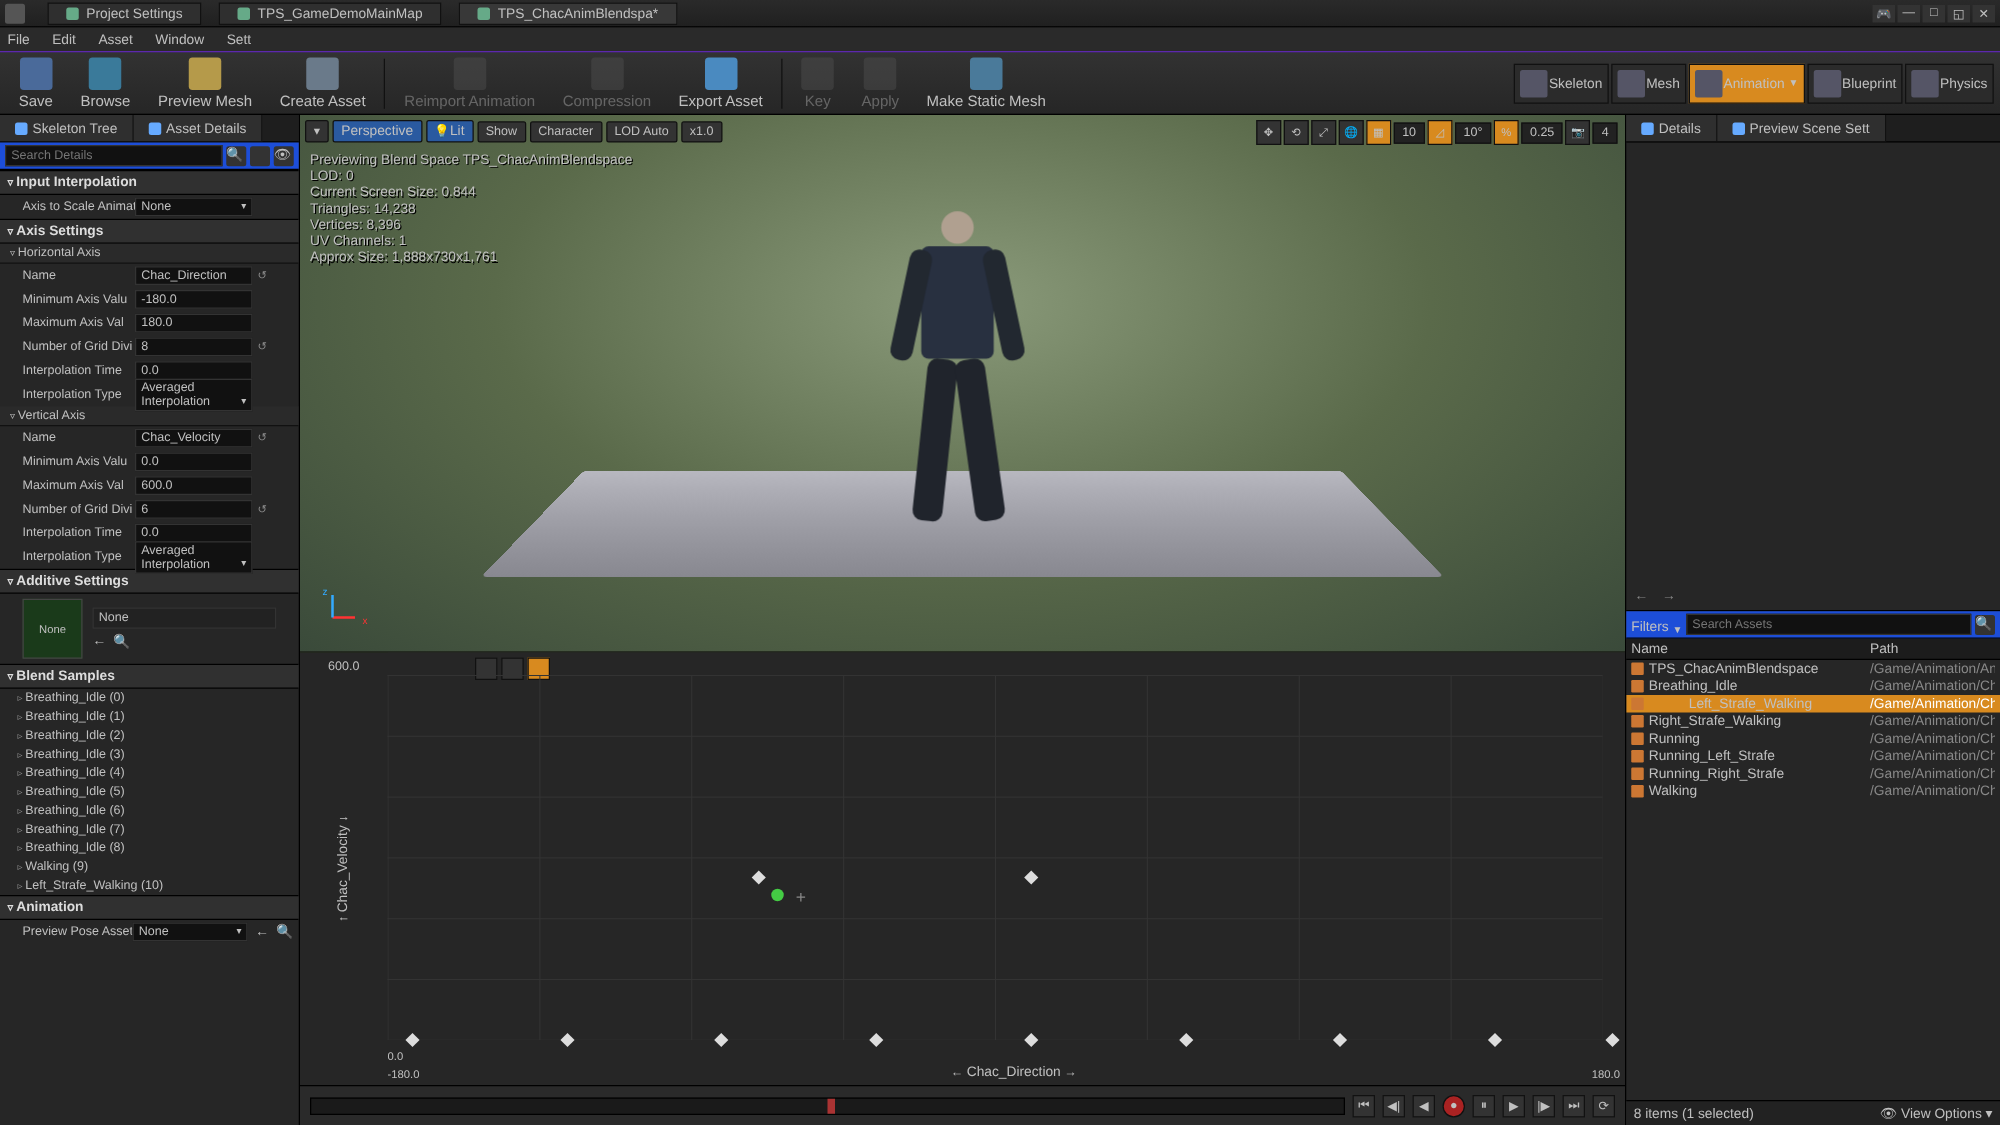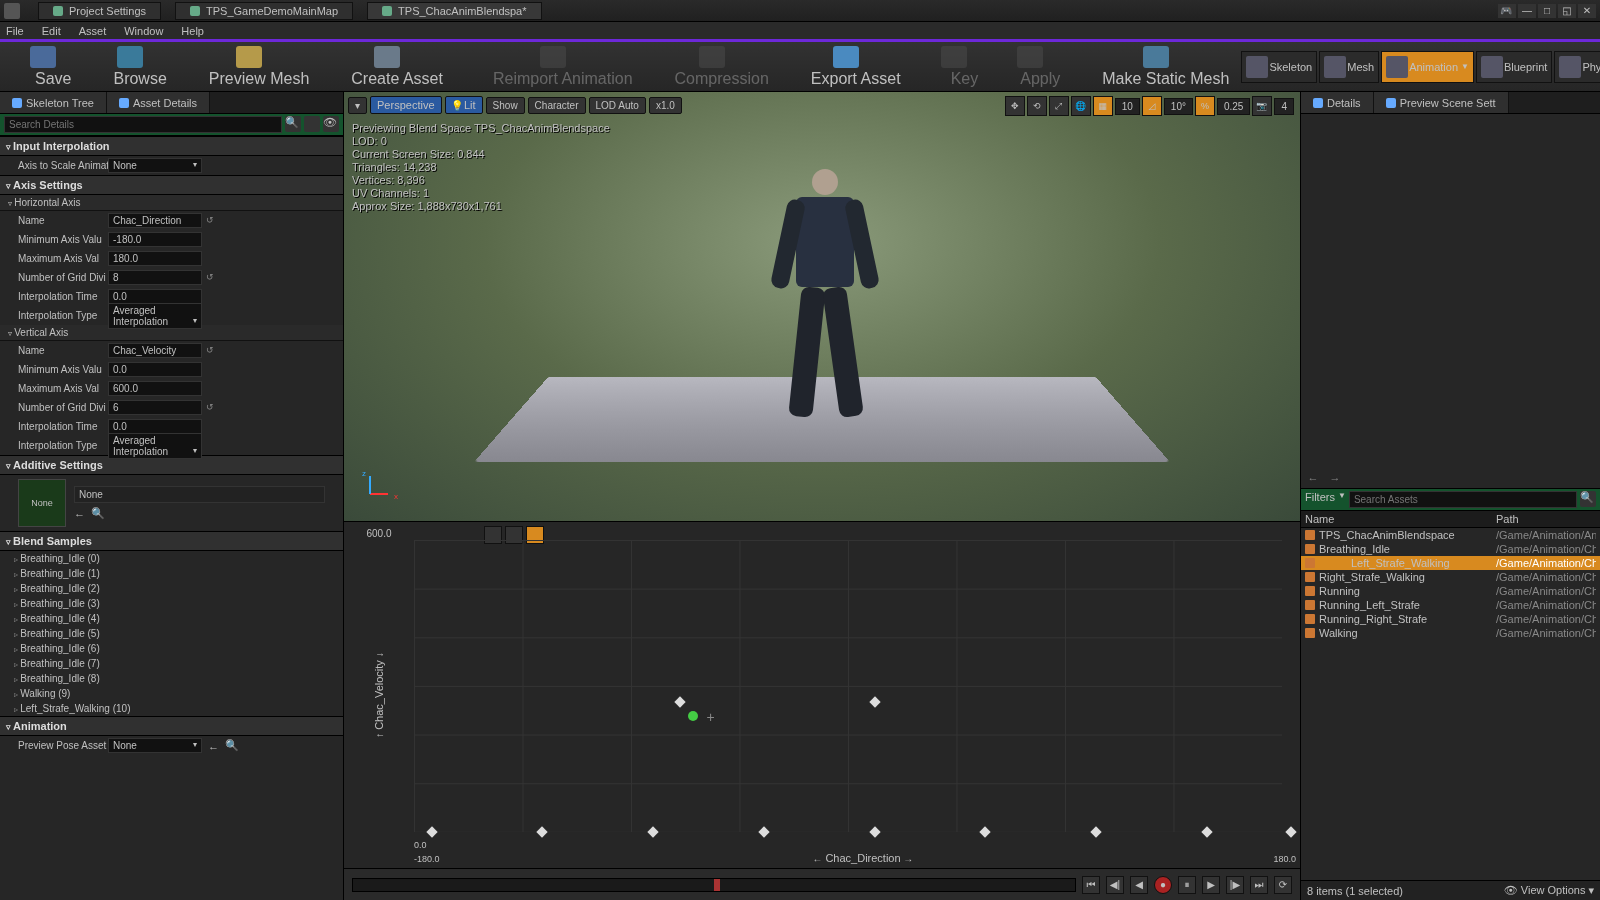--- a/index.html
+++ b/index.html
@@ -8,48 +8,48 @@
 
 .titlebar { height: 22px; background: linear-gradient(#2a2a2a,#202020); display: flex; align-items: center; padding: 0 4px; border-bottom: 1px solid #000; gap: 12px; }
 .titlebar .ue-logo { width: 16px; height: 16px; background: #555; border-radius: 2px; margin-right: 6px; }
 .titlebar .tab { padding: 2px 14px; background: #2f2f2f; border: 1px solid #111; margin-right: 2px; font-size: 10px; display: flex; align-items: center; gap: 6px; }
 .titlebar .tab.active { background: #383838; }
 .titlebar .tab .dot { width: 10px; height: 10px; background: #6a8; border-radius: 2px; }
 .titlebar .wincontrols { margin-left: auto; display: flex; gap: 2px; }
 .titlebar .wincontrols span { width: 18px; height: 14px; background: #333; display:flex; align-items:center; justify-content:center; font-size:10px; }
 
 
-.menubar { height: 20px; background: #2a2a2a; display: flex; align-items: center; padding: 0 6px; gap: 18px; border-bottom: 3px solid #6d28d9; }
+.menubar { height: 20px; background: #2a2a2a; display: flex; align-items: center; padding: 0 6px; gap: 18px; border-bottom: 1px solid #6d28d9; }
 .menubar span { font-size: 11px; }
 
 
 .toolbar { height: 50px; background: linear-gradient(#323232,#262626); display:flex; align-items:center; padding: 0 4px; border-bottom:1px solid #000;}
 .toolbar .tbtn { display:flex; flex-direction:column; align-items:center; justify-content:center; padding:2px 10px; margin:0 1px; height:46px; }
 .toolbar .tbtn .ticon { width:26px; height:26px; background:#4a6; border-radius:3px; margin-bottom:2px; }
 .toolbar .tbtn.disabled { opacity:0.4; }
-.toolbar .tbtn span { font-size:16px; white-space:nowrap;margin-left:20px; }
+.toolbar .tbtn span { font-size:12px; white-space:nowrap; }
 .toolbar .spacer { flex:1; }
 .toolbar .modetab { display:flex; align-items:center; padding:4px 4px; background:#2b2b2b; border:1px solid #111; margin:0 1px; gap:1px; height:32px;}
 .toolbar .modetab .micon { width:22px; height:22px; background:#556; border-radius:2px;}
 .toolbar .modetab.active { background:#d88a1f; color:#fff;}
 .toolbar .modetab .arrow { font-size:8px; margin-left:2px;}
 
 
 .bodyrow { display:flex; height:calc(900px - 22px - 20px - 50px); }
-.leftcol { width:344px; background:#262626; display:flex; flex-direction:column; border-right:1px solid #000;}
+.leftcol { width:240px; background:#262626; display:flex; flex-direction:column; border-right:1px solid #000;}
 .centercol { flex:1; display:flex; flex-direction:column; }
 .rightcol { width:300px; background:#262626; border-left:1px solid #000; display:flex; flex-direction:column;}
 
 
 .paneltabs { height:22px; display:flex; background:#1e1e1e; border-bottom:1px solid #000;}
 .paneltabs .ptab { padding:3px 12px; background:#2f2f2f; border-right:1px solid #111; font-size:10px; display:flex; align-items:center; gap:4px;}
 .paneltabs .ptab .picon{width:10px;height:10px;background:#6af;border-radius:2px;}
 
 
-.searchrow { height:22px; display:flex; align-items:flex-start; background:#14532d; padding:2px 4px; gap:3px; border-bottom:1px solid #000;}
+.searchrow { height:22px; display:flex; align-items:flex-end; background:#1d4ed8; padding:2px 4px; gap:3px; border-bottom:1px solid #000;}
 .searchrow input { flex:1; background:#111; border:1px solid #333; color:#aaa; padding:2px 4px; font-size:10px;}
 .searchrow .sicon { width:16px; height:16px; background:#333; border-radius:2px;}
 
 
 .detailpane { flex:1; overflow:auto; position:relative;}
 .section-hdr { background:#303030; padding:3px 6px; font-weight:bold; font-size:11px; border-top:1px solid #000; border-bottom:1px solid #000; color:#ddd;}
 .section-hdr::before { content:"▿ "; font-size:9px;}
 .subhdr { background:#2a2a2a; padding:2px 8px; font-size:10px; border-bottom:1px solid #111;}
 .subhdr::before { content:"▿ "; font-size:8px;}
 .proprow { display:flex; align-items:center; padding:1px 4px 1px 18px; height:19px;}
@@ -152,21 +152,21 @@
     <span>◱</span>
     <span>✕</span>
   </div>
 </div>
 
 <div class="menubar">
   <span>File</span>
   <span>Edit</span>
   <span>Asset</span>
   <span>Window</span>
-  <span>Help</span>
+  <span>Sett</span>
 </div>
 
 <div class="toolbar">
   <div class="tbtn">
       <div class="ticon" style="background:#4a6a9a"></div>
       <span>Save</span>
     </div>
   <div class="tbtn">
       <div class="ticon" style="background:#3a7a9a"></div>
       <span>Browse</span>

